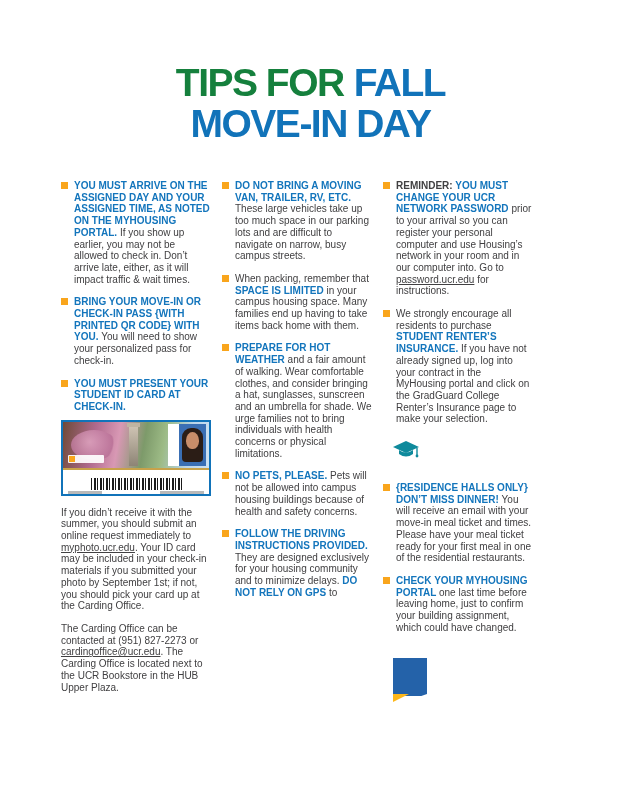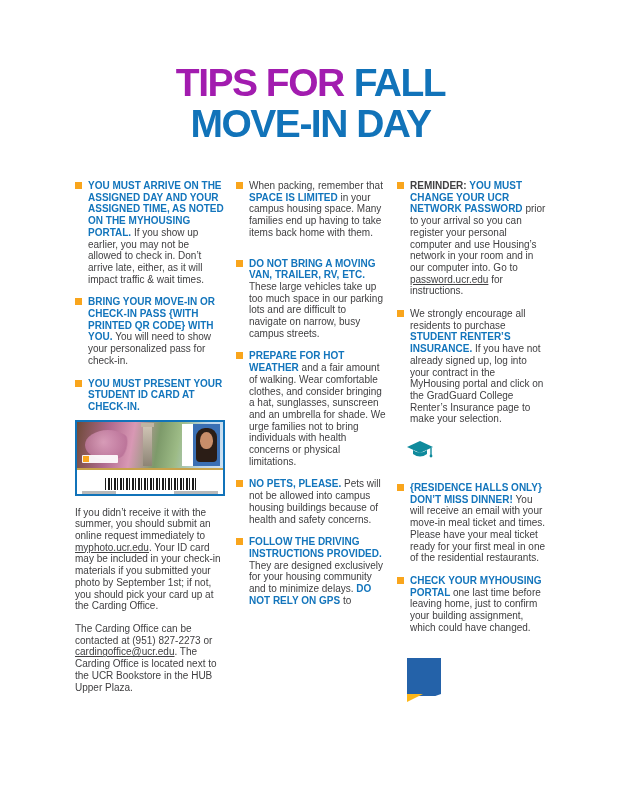--- a/index.html
+++ b/index.html
@@ -3,25 +3,25 @@
 <meta charset="utf-8">
 <style>
   html,body{margin:0;padding:0;background:#e8e8e8;}
   .page{
     position:relative;width:621px;height:803px;margin:0 auto;background:#ffffff;
     font-family:"Liberation Sans",sans-serif;overflow:hidden;
   }
   
   .title{position:absolute;top:62px;left:0;right:0;text-align:center;
     font-weight:bold;font-size:39px;line-height:41px;letter-spacing:-1.5px;}
-  .t-light{color:#a21caf;}
+  .t-light{color:#15803d;}
   .t-dark{color:#1173b9;}
   .title .word-gap{display:inline-block;width:10px;}
   
-  .cols{position:absolute;left:75px;top:180px;width:472px;display:flex;gap:11px;}
+  .cols{position:absolute;left:61px;top:180px;width:472px;display:flex;gap:11px;}
   .col{width:150px;flex:0 0 150px;}
   .item{position:relative;padding-left:13px;margin-top:11px;font-size:10px;
     line-height:11.7px;color:#414042;}
   .item:first-child{margin-top:0;}
   .item .sq{position:absolute;left:0;top:2px;width:7px;height:7px;background:#f9a51c;}
   .para{margin-top:11px;font-size:10px;line-height:11.7px;color:#414042;}
   .para.indent{padding-left:13px;}
   .mt18{margin-top:19px;}
   .h{color:#1375bc;font-weight:bold;}
   .bd{color:#414042;font-weight:bold;}
@@ -105,22 +105,22 @@
           <div class="goldline"></div>
           <div class="idnum"></div>
           <div class="barcode"></div>
           <div class="micro l"></div>
           <div class="micro r"></div>
         </div>
         <div class="para"><span class="b">If you didn’t receive it with the summer, you should submit an online request immediately to </span><a class="link">myphoto.ucr.edu</a><span class="b">. Your ID card may be included in your check-in materials if you submitted your photo by September 1st; if not, you should pick your card up at the Carding Office.</span></div>
         <div class="para"><span class="b">The Carding Office can be contacted at (951) 827-2273 or </span><a class="link">cardingoffice@ucr.edu</a><span class="b">. The Carding Office is located next to the UCR Bookstore in the HUB Upper Plaza.</span></div>
       </div>
     <div class="col">
+        <div class="item mt18"><span class="sq"></span><span class="h">DO NOT BRING A MOVING VAN, TRAILER, RV, ETC. </span><span class="b">These large vehicles take up too much space in our parking lots and are difficult to navigate on narrow, busy campus streets.</span></div>
         <div class="item"><span class="sq"></span><span class="b">When packing, remember that </span><span class="h">SPACE IS LIMITED</span><span class="b"> in your campus housing space. Many families end up having to take items back home with them.</span></div>
-        <div class="item mt18"><span class="sq"></span><span class="h">DO NOT BRING A MOVING VAN, TRAILER, RV, ETC. </span><span class="b">These large vehicles take up too much space in our parking lots and are difficult to navigate on narrow, busy campus streets.</span></div>
         <div class="item"><span class="sq"></span><span class="h">PREPARE FOR HOT WEATHER </span><span class="b">and a fair amount of walking. Wear comfortable clothes, and consider bringing a hat, sunglasses, sunscreen and an umbrella for shade. We urge families not to bring individuals with health concerns or physical limitations.</span></div>
         <div class="item"><span class="sq"></span><span class="h">NO PETS, PLEASE. </span><span class="b">Pets will not be allowed into campus housing buildings because of health and safety concerns.</span></div>
         <div class="item"><span class="sq"></span><span class="h">FOLLOW THE DRIVING INSTRUCTIONS PROVIDED. </span><span class="b">They are designed exclusively for your housing community and to minimize delays. </span><span class="h">DO NOT RELY ON GPS</span><span class="b"> to</span></div>
       </div>
     <div class="col">
         <div class="item"><span class="sq"></span><span class="bd">REMINDER: </span><span class="h">YOU MUST CHANGE YOUR UCR NETWORK PASSWORD </span><span class="b">prior to your arrival so you can register your personal computer and use Housing’s network in your room and in our computer into. Go to </span><a class="link">password.ucr.edu</a><span class="b"> for instructions.</span></div>
         <div class="item"><span class="sq"></span><span class="b">We strongly encourage all residents to purchase </span><span class="h">STUDENT RENTER’S INSURANCE. </span><span class="b"> If you have not already signed up, log into your contract in the MyHousing portal and click on the GradGuard College Renter’s Insurance page to make your selection.</span></div>
         <div class="gg">
           <span class="cap"><svg width="26" height="20" viewBox="0 0 26 20">
               <polygon points="13,0 26,6 13,12 0,6" fill="#0f8a9c"></polygon>

